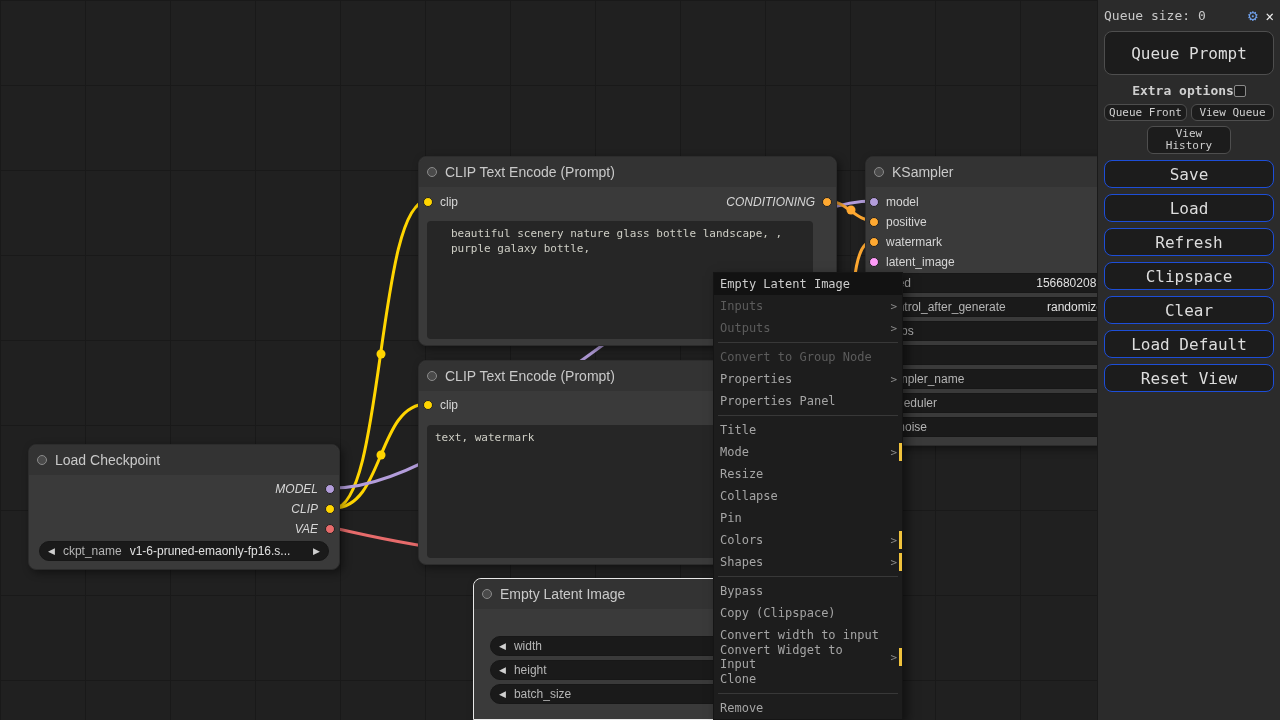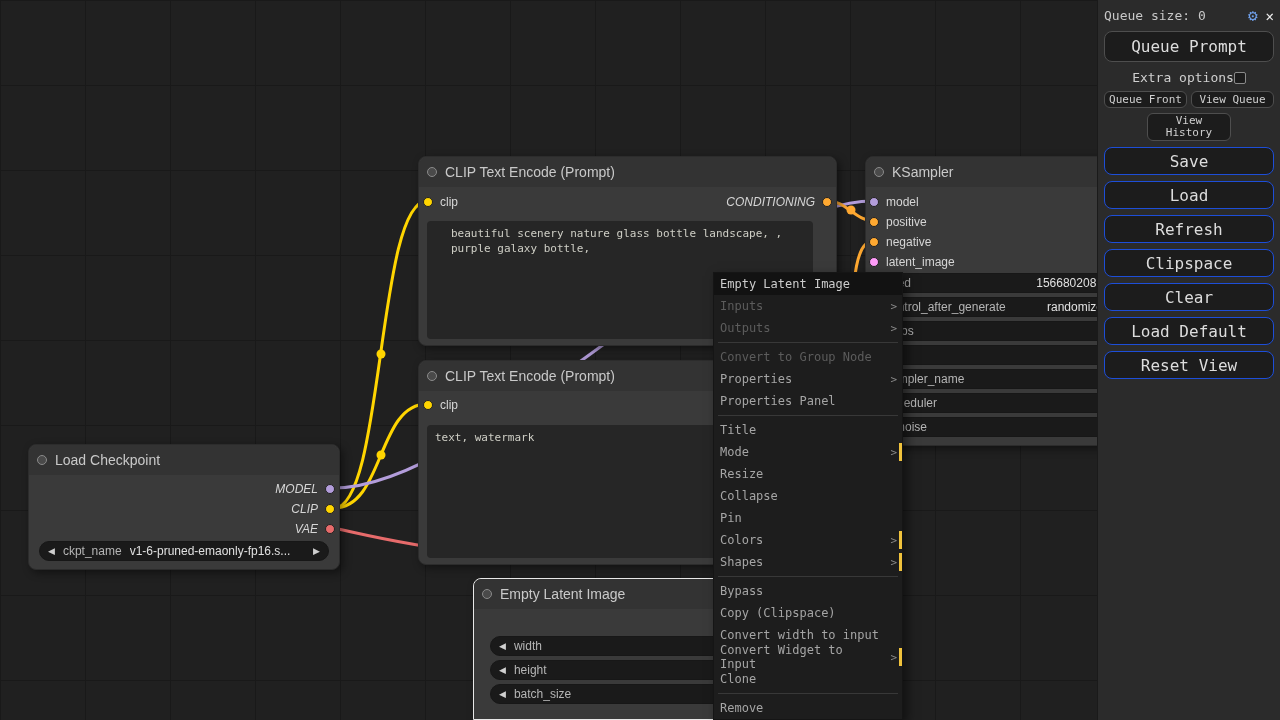--- a/index.html
+++ b/index.html
@@ -75,24 +75,24 @@
     position:absolute; right:0; top:0; width:183px; height:720px; z-index:10;
     background:#2b2b2b; border-left:1px solid #1a1a1a;
     font-family:"DejaVu Sans Mono", monospace; color:#cfcfcf; padding:4px 6px;
   }
   .sb-top { display:flex; align-items:center; font-size:13px; color:#c8c8c8; padding:2px 0 6px 0; }
   .sb-top .spacer { flex:1; }
   .gear { color:#6f9fe8; font-size:16px; margin:0 8px; cursor:pointer; }
   .xclose { color:#eeeeee; font-size:14px; cursor:pointer; }
   button { font-family:"DejaVu Sans Mono", monospace; cursor:pointer; }
   .sb-big {
-    width:100%; height:31px; background:#1c1c1c; color:#dddddd; border:1px solid #4e4e4e;
+    width:100%; height:44px; background:#1c1c1c; color:#dddddd; border:1px solid #4e4e4e;
     border-radius:8px; font-size:16px; margin-bottom:8px;
   }
-  .sb-extra { display:flex; align-items:center; justify-content:center; font-size:13px; gap:0; margin-bottom:6px; }
+  .sb-extra { display:flex; align-items:center; justify-content:center; font-size:13px; gap:0; margin-bottom:6px;font-weight:bold; }
   .cb { width:12px; height:12px; border:1px solid #8a8a8a; background:#1c1c1c; border-radius:2px; display:inline-block; cursor:pointer; }
   .sb-row { display:flex; gap:4px; justify-content:center; margin-bottom:5px; }
   .sb-small {
     flex:1; height:17px; background:#1c1c1c; color:#cfcfcf; border:1px solid #4e4e4e;
     border-radius:6px; font-size:11px; padding:0 2px;
   }
   .sb-vh { flex:0 0 84px; height:28px; line-height:1.1; }
   .sb-btn {
     display:block; width:100%; height:28px; background:#1c1c1c; color:#dddddd;
     border:1px solid #1d4ed8; border-radius:8px; font-size:16px; margin:6px 0;
@@ -177,21 +177,21 @@
     <div class="slot in" style="top:38px; left:3px;">
       <span class="dot" style="background:#B39DDB"></span>
       <span>model</span>
     </div>
     <div class="slot in" style="top:58px; left:3px;">
       <span class="dot" style="background:#FFA931"></span>
       <span>positive</span>
     </div>
     <div class="slot in" style="top:78px; left:3px;">
       <span class="dot" style="background:#FFA931"></span>
-      <span>negative</span>
+      <span>watermark</span>
     </div>
     <div class="slot in" style="top:98px; left:3px;">
       <span class="dot" style="background:#FF9CF9"></span>
       <span>latent_image</span>
     </div>
     <div class="widget" style="left:10px; width:236px; top:116px;">
       <span class="wlabel" style="margin-left:0">seed</span>
       <span class="wvalue right">1566802081</span>
     </div>
     <div class="widget" style="left:10px; width:236px; top:140px;">

